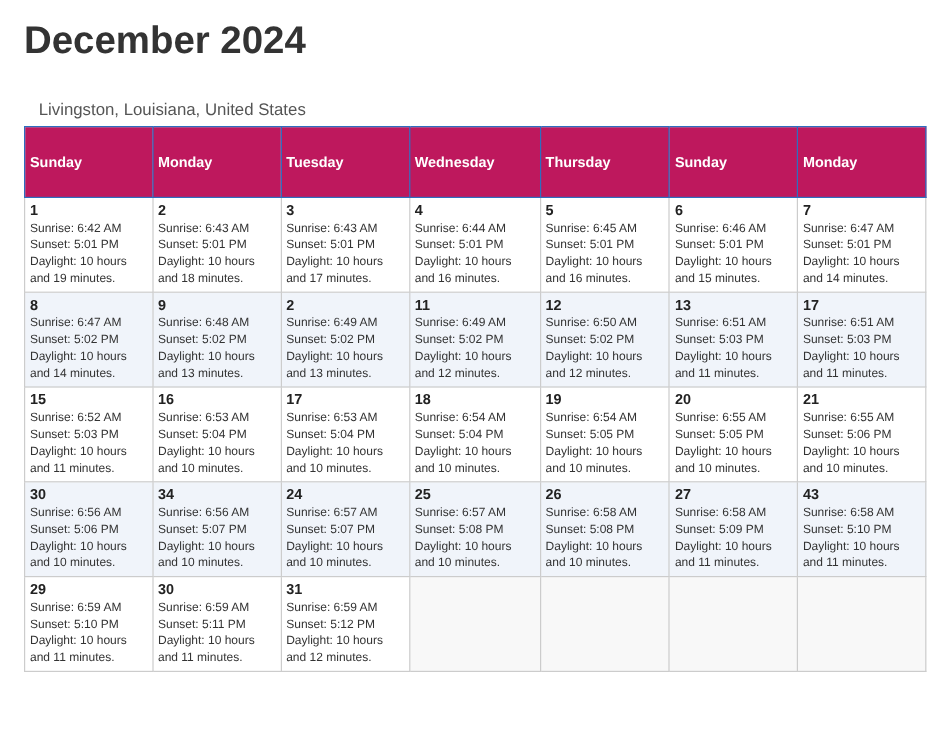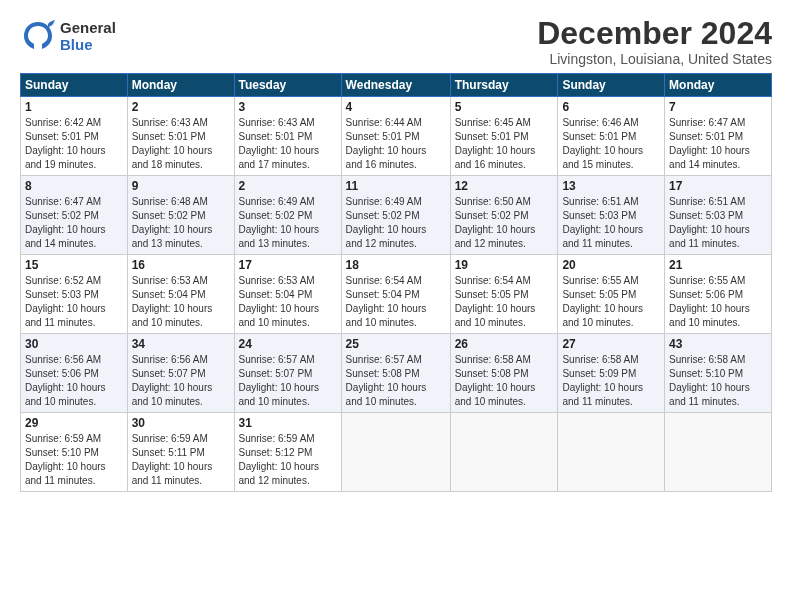--- a/index.html
+++ b/index.html
@@ -25,30 +25,31 @@
     }
     .month-title {
       font-size: 32px;
       font-weight: bold;
       color: #333;
       line-height: 1.1;
     }
     .location-title {
       font-size: 14px;
       color: #555;
+      margin-top: 32px;
     }
     .calendar-table {
       width: 100%;
       border-collapse: collapse;
       font-size: 10.5px;
     }
     .calendar-table th {
-      background: #0c4a6e;
+      background: #be185d;
       color: #fff;
-      padding: 4px 4px;
+      padding: 22px 4px;
       text-align: left;
       font-size: 12px;
       font-weight: bold;
       border: 1px solid #2e6dbf;
     }
     .calendar-table td {
       border: 1px solid #ccc;
       padding: 3px 4px;
       vertical-align: top;
       width: 113px;
@@ -96,32 +97,20 @@
       font-size: 15px;
       font-weight: bold;
       color: #2e6dbf;
     }
   </style>
 </head>
 <body>
 
 <div class="container">
   <div class="header-row">
-    <div class="logo-wrapper">
-      <div class="logo-icon">
-        <svg width="36" height="36" viewBox="0 0 36 36">
-          <path d="M18 6 C10 6 4 12 4 20 C4 26 8 31 14 33 L14 28 C10 26 8 23 8 20 C8 14 12 10 18 10 C24 10 28 14 28 20 C28 23 26 26 22 28 L22 33 C28 31 32 26 32 20 C32 12 26 6 18 6Z" fill="#2e6dbf"></path>
-          <path d="M28 8 C30 5 35 4 35 4 C35 4 33 9 30 11 C32 9 34 8 34 8 C34 8 31 9 28 12Z" fill="#2e6dbf"></path>
-        </svg>
-      </div>
-      <div class="logo-name">
-        <span class="logo-general">General</span>
-        <span class="logo-blue">Blue</span>
-      </div>
-    </div>
     <div class="title-block">
       <div class="month-title">December 2024</div>
       <div class="location-title">Livingston, Louisiana, United States</div>
     </div>
   </div>
 
   <table class="calendar-table">
     <thead>
       <tr>
         <th>Sunday</th>

